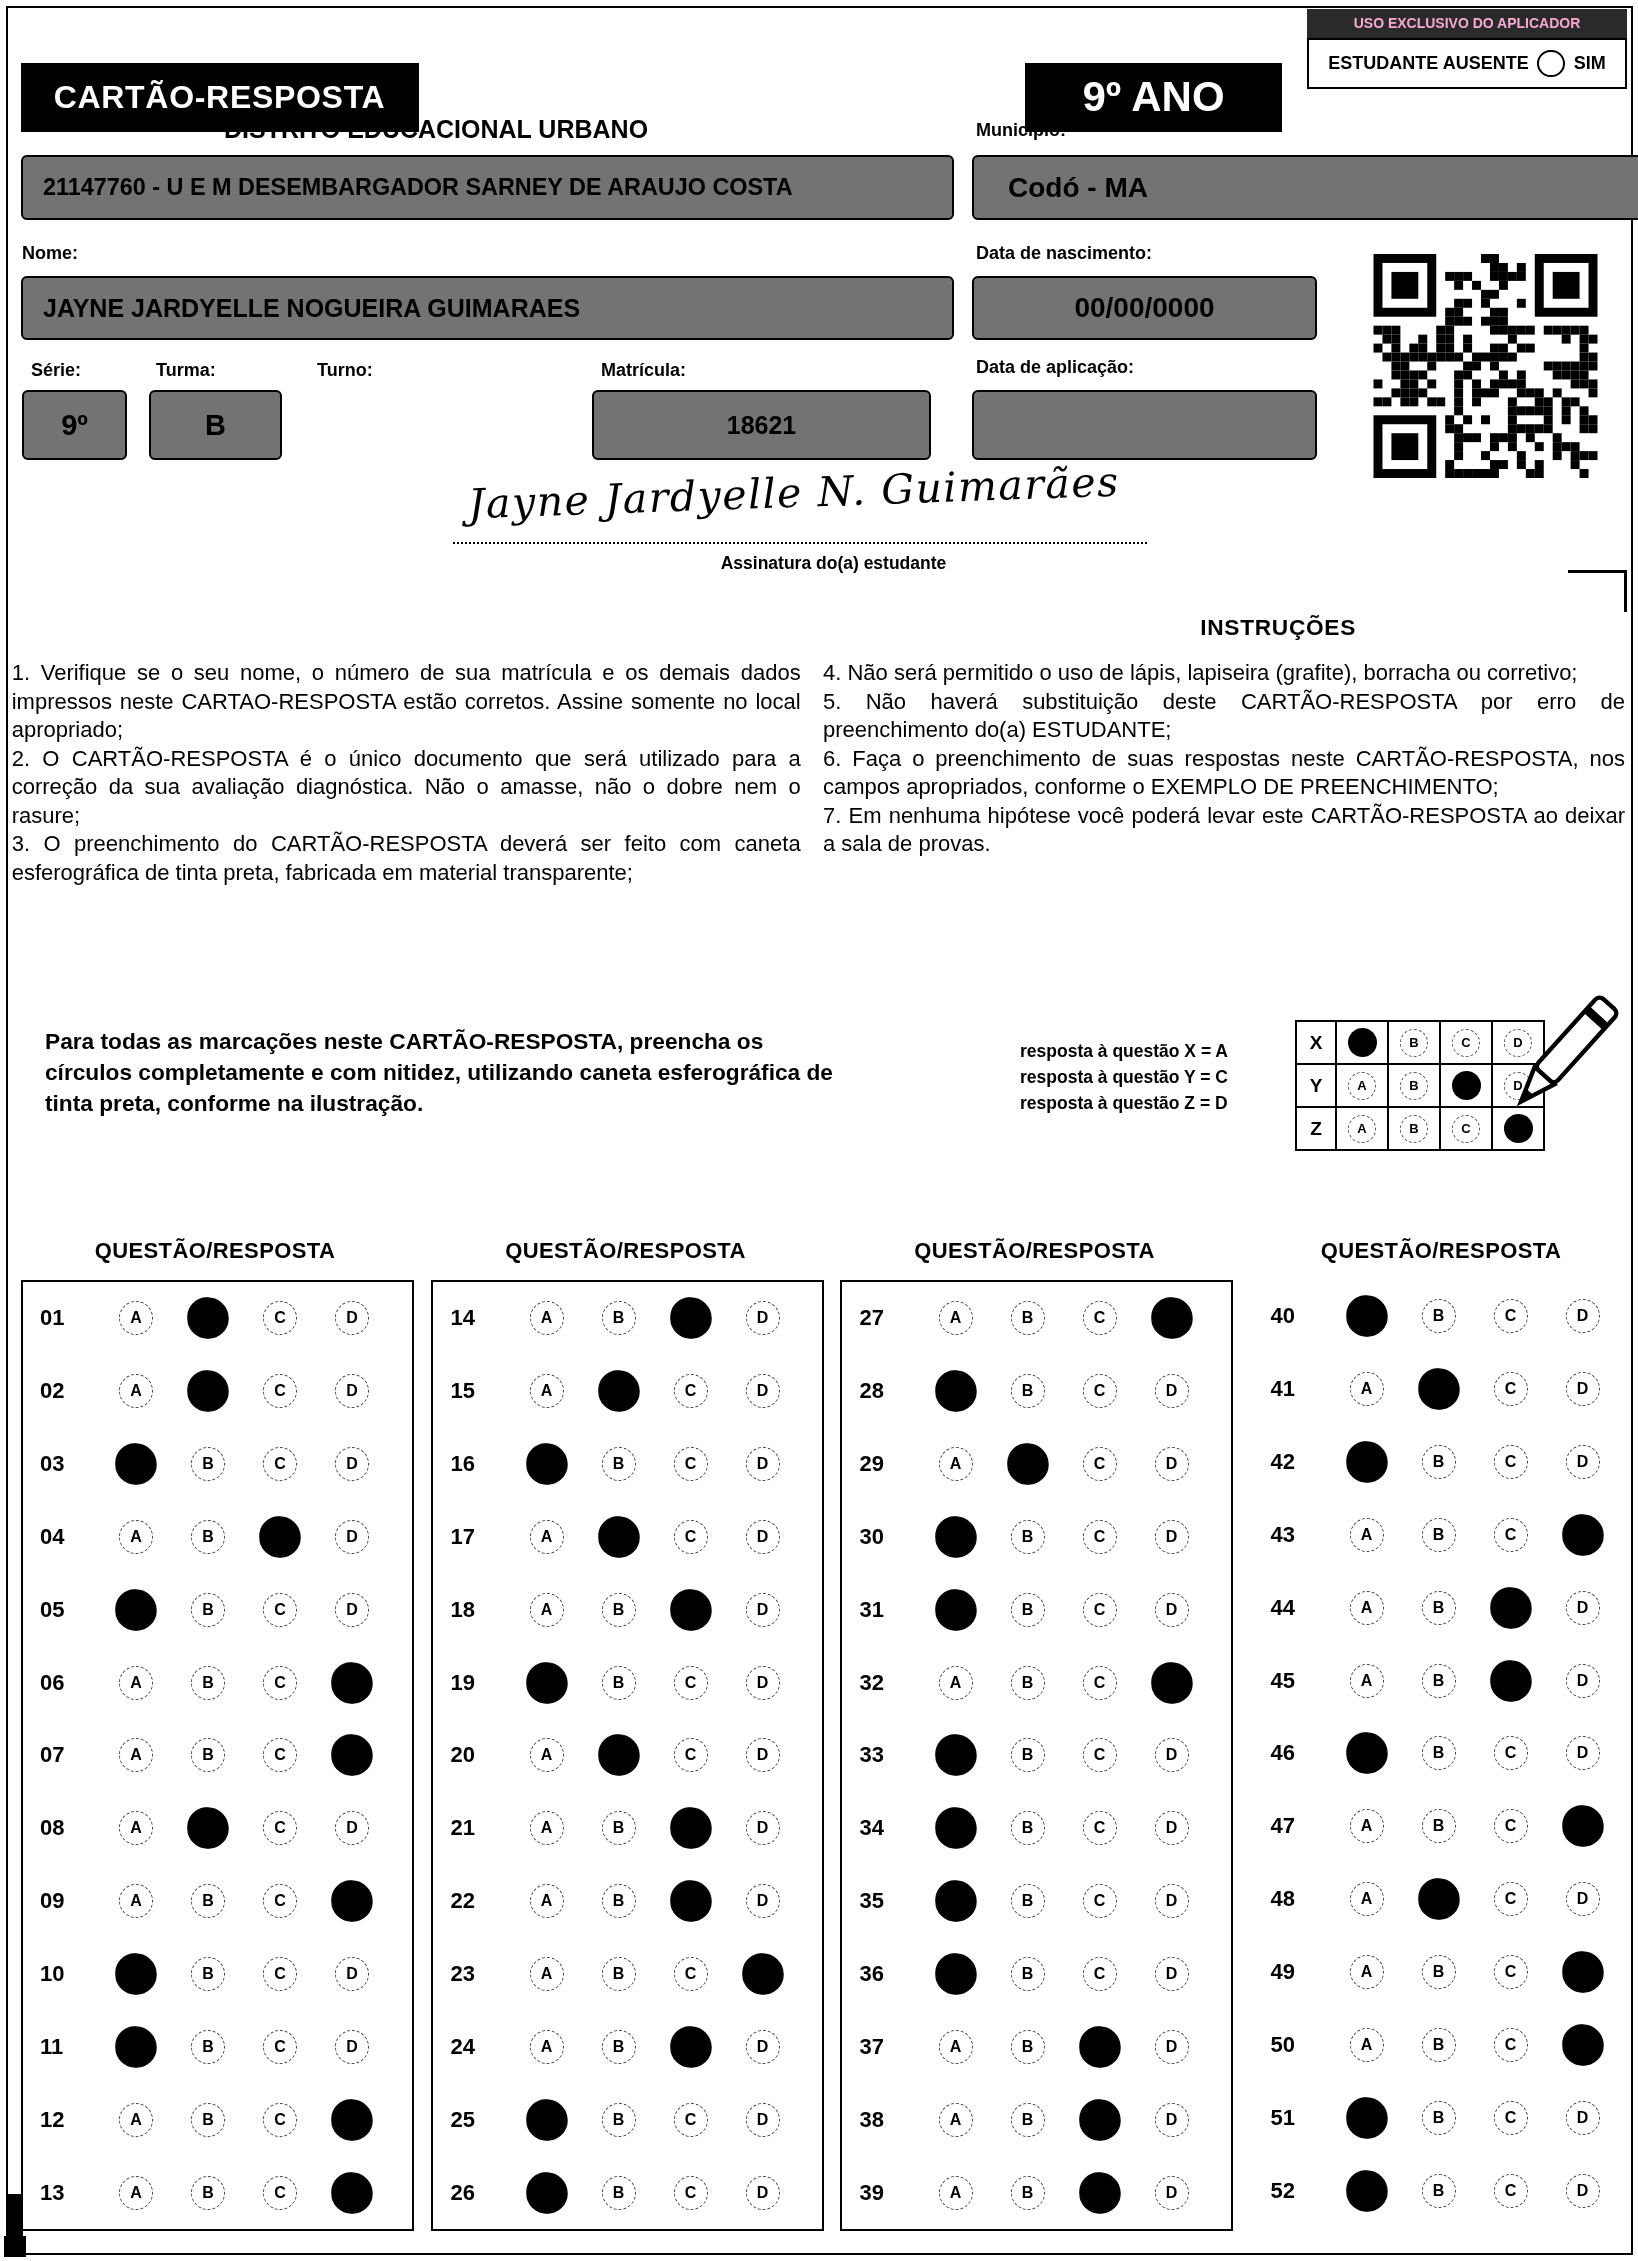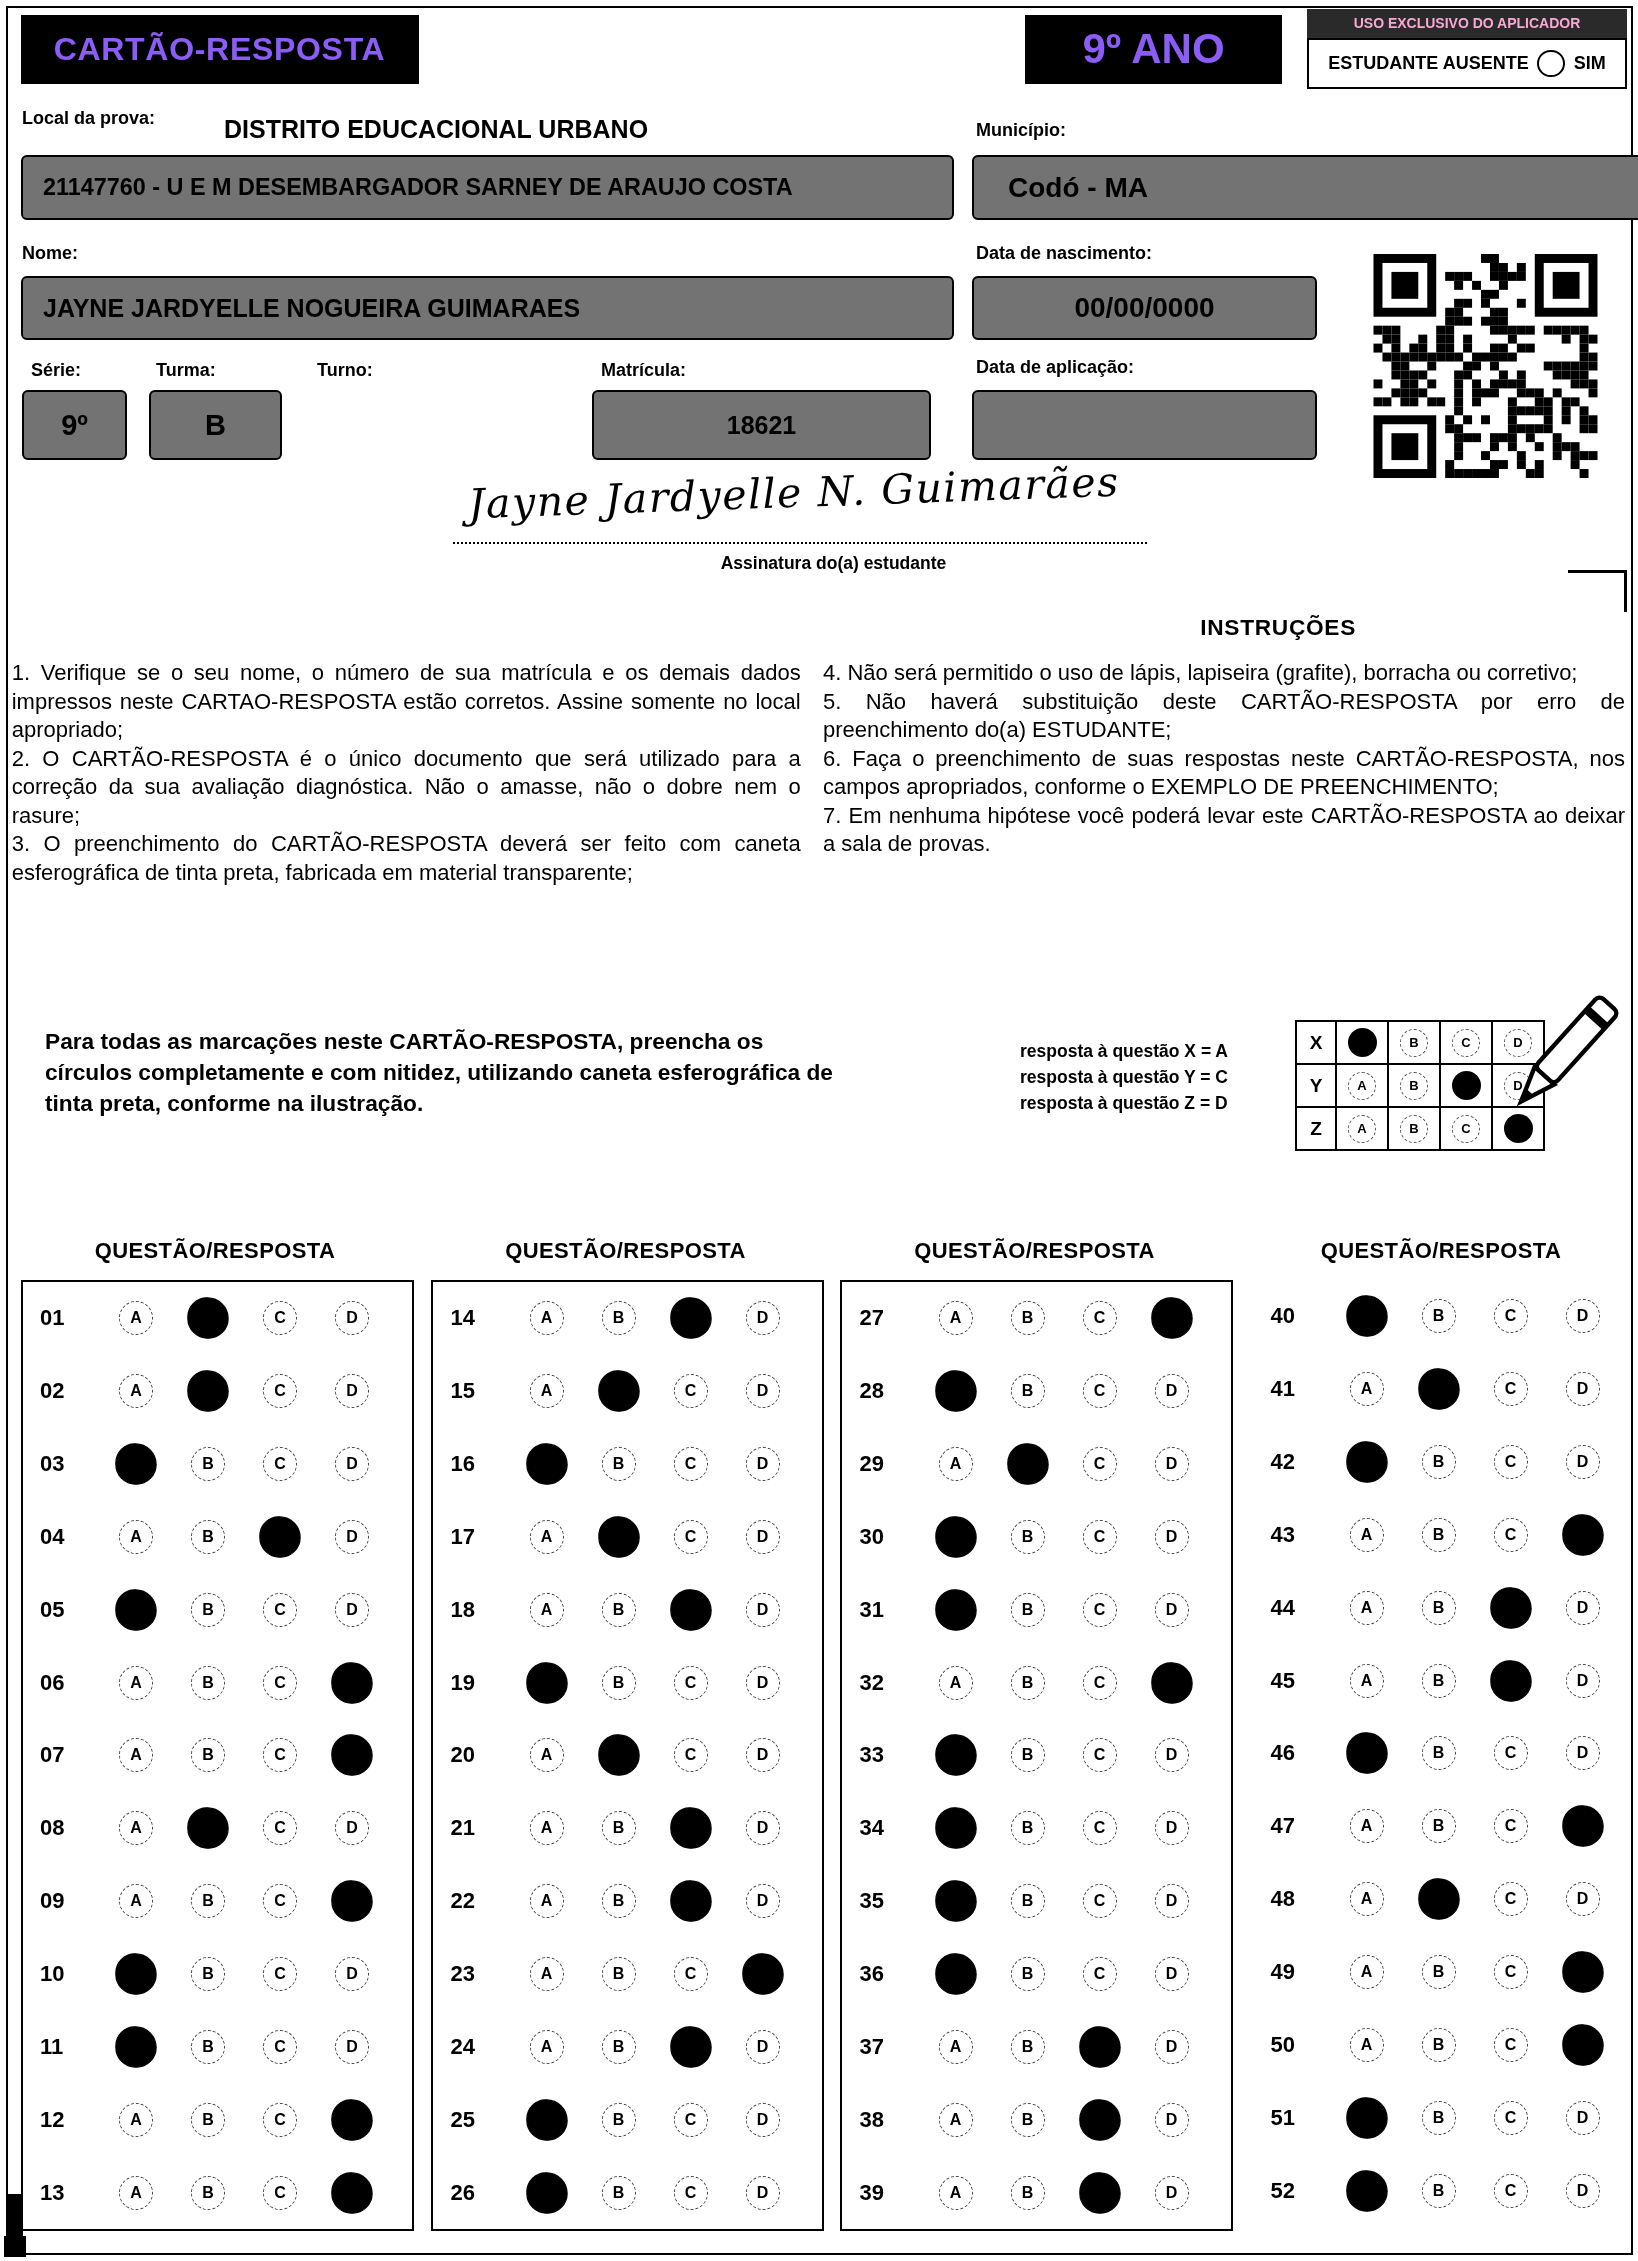--- a/index.html
+++ b/index.html
@@ -2,21 +2,21 @@
 <html style="font-size:11.7px"><head>
 <meta charset="utf-8">
 <style>
   html,body{margin:0;padding:0;background:#e8e8e8;}
   .page{
     position:relative;width:1639px;height:2261px;background:#fff;
     font-family:"Liberation Sans",sans-serif;color:#000;overflow:hidden;
   }
   .page-border{position:absolute;left:5.8px;top:5.8px;right:5.8px;bottom:5.8px;border:2.2px solid #000;pointer-events:none;}
   .abs{position:absolute;}
-  .blackbox{background:#000;color:#8b5cf6;display:flex;align-items:center;justify-content:center;font-weight:bold;}
+  .blackbox{background:#000;color:#ffffff;display:flex;align-items:center;justify-content:center;font-weight:bold;margin-top:48px;}
   .fieldbox{border:2.2px solid #000;border-radius:5.8px;background:#737373;display:flex;align-items:center;font-weight:bold;}
   .label{font-weight:bold;font-size:18px;}
   .value-lg{font-size:25px;font-weight:bold;}
 
   
   .h-title{left:20.5px;top:14.6px;width:398px;height:69px;font-size:32px;letter-spacing:0.7px;}
   .h-sub{left:436px;top:14.6px;width:569px;height:69px;font-size:32px;}
   .h-grade{left:1025px;top:14.6px;width:257px;height:69px;font-size:42px;}
   .ap-panel{left:1307px;top:8.8px;width:320px;height:82px;}
   .ap-top{height:29px;background:#2a2a2a;color:#f9a8d4;font-size:14px;font-weight:bold;display:flex;align-items:center;justify-content:center;}

